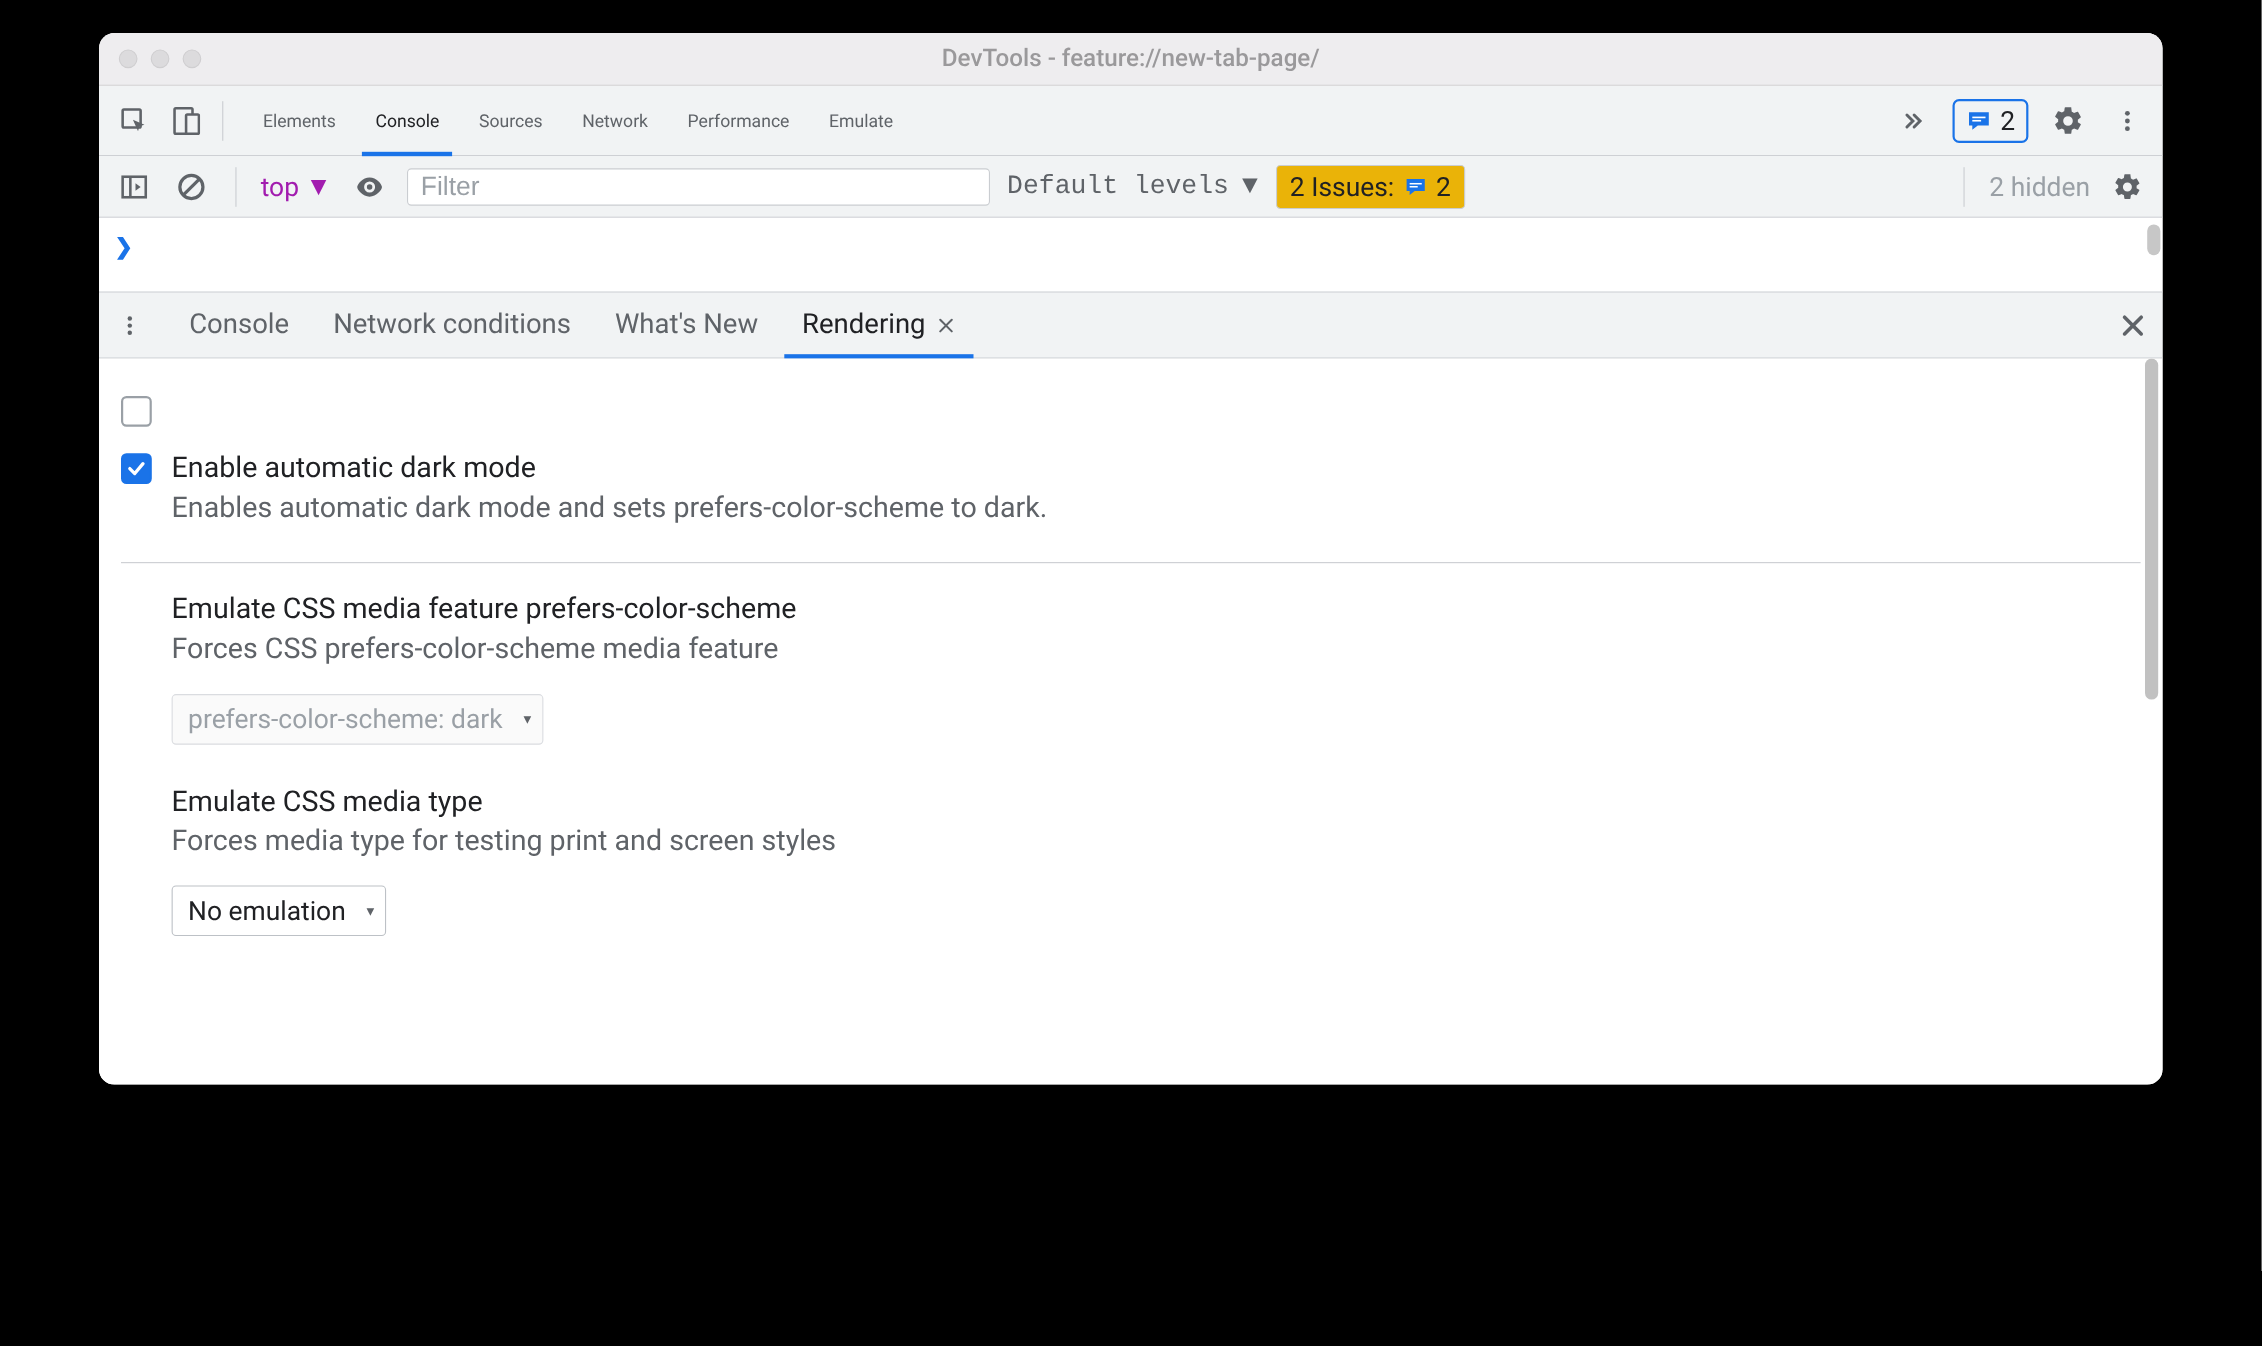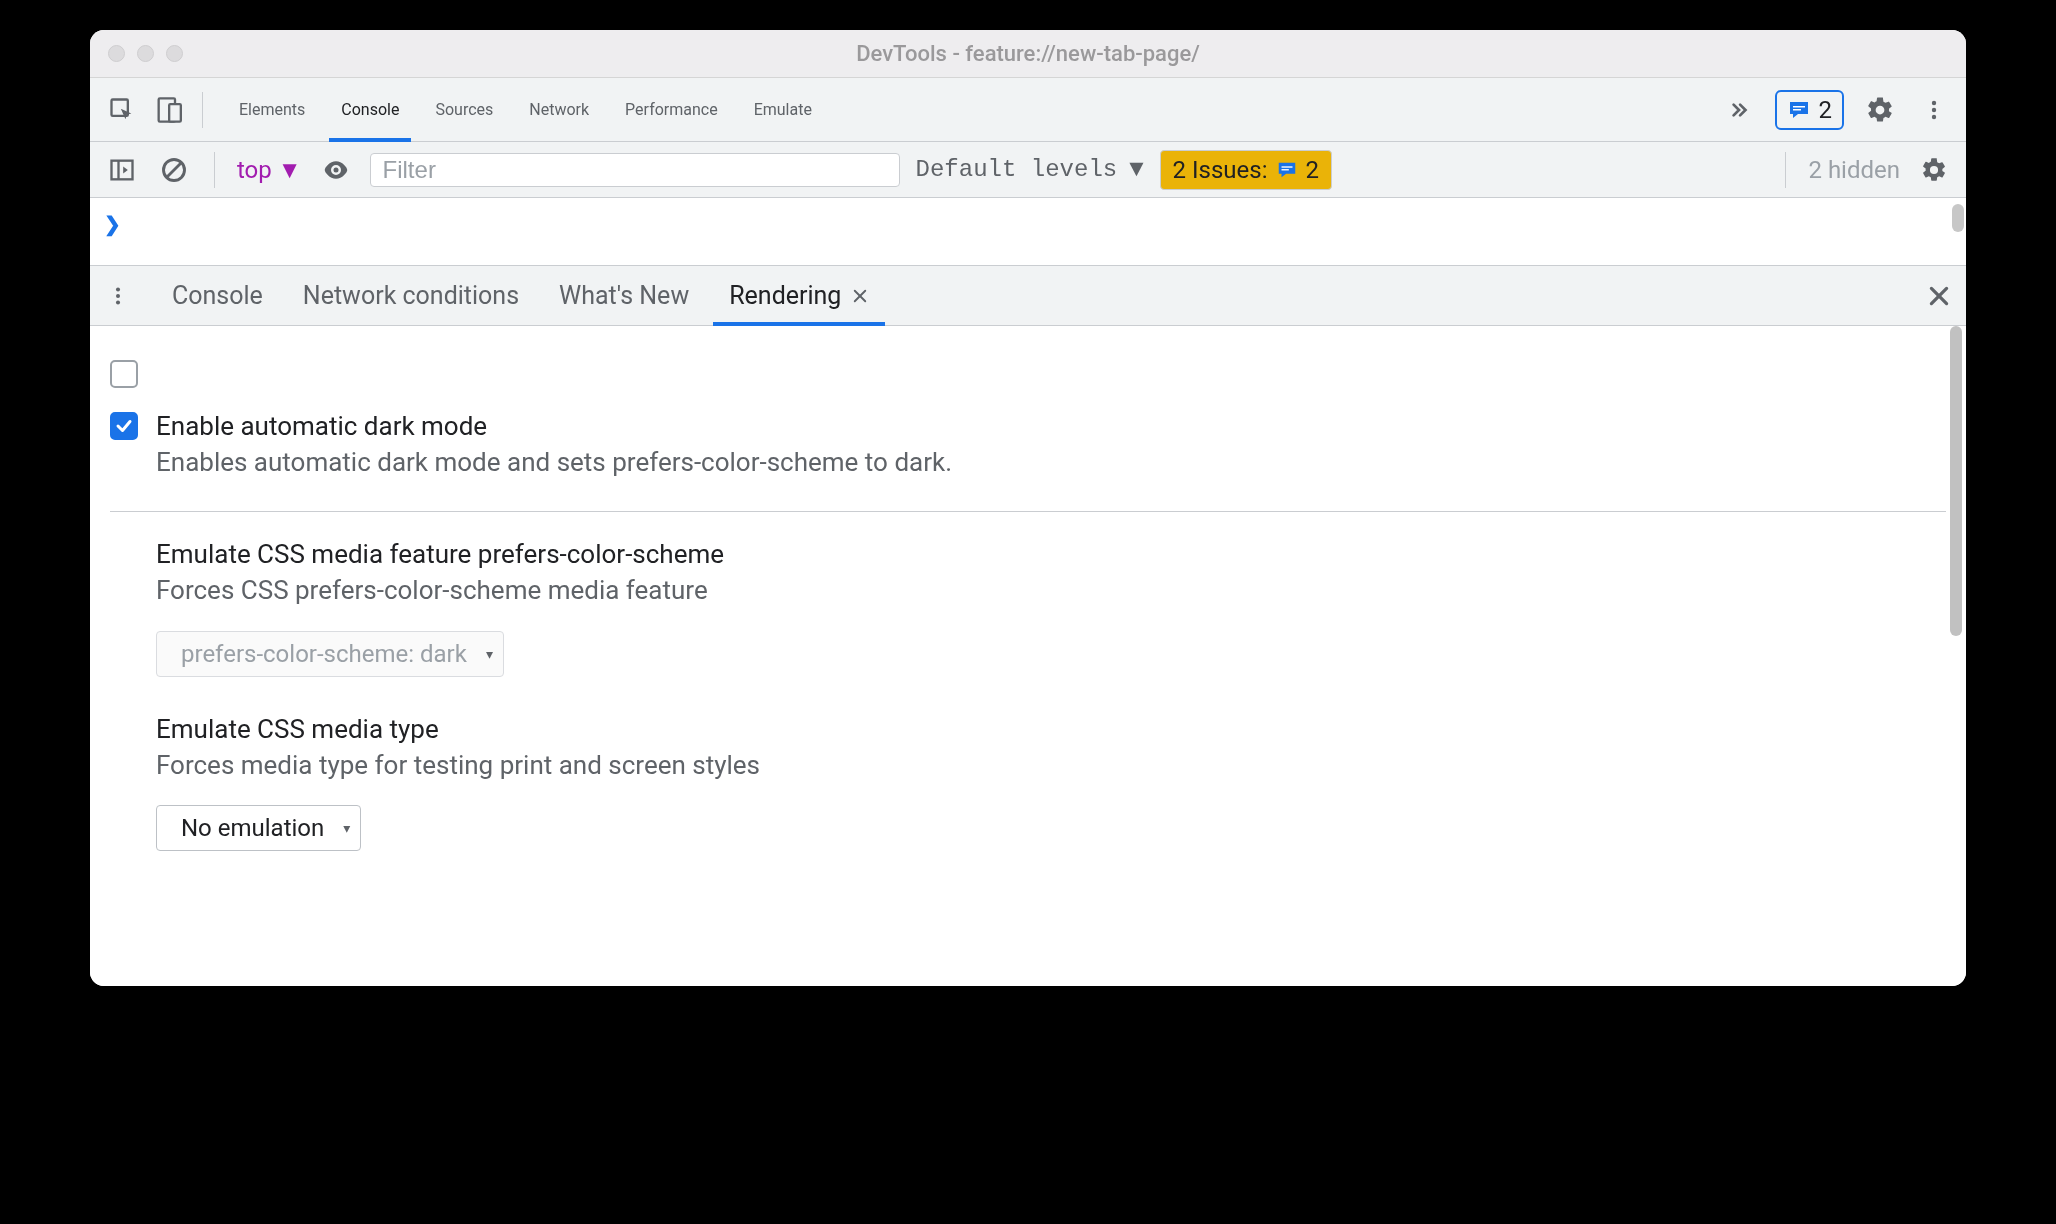--- a/index.html
+++ b/index.html
@@ -302,21 +302,21 @@
     .section-desc {
       font-size: 26px;
       color: #5f6368;
       line-height: 1.4;
     }
     .select-box {
       margin-top: 22px;
       border: 1px solid #dadce0;
       background: #fafafa;
       border-radius: 4px;
-      padding: 8px 36px 8px 24px;
+      padding: 8px 36px 8px 14px;
       font-size: 24px;
       color: #9aa0a6;
       display: inline-flex;
       align-items: center;
       position: relative;
     }
     .select-box.enabled {
       color: #202124;
       background: #fff;
       border-color: #bdc1c6;

